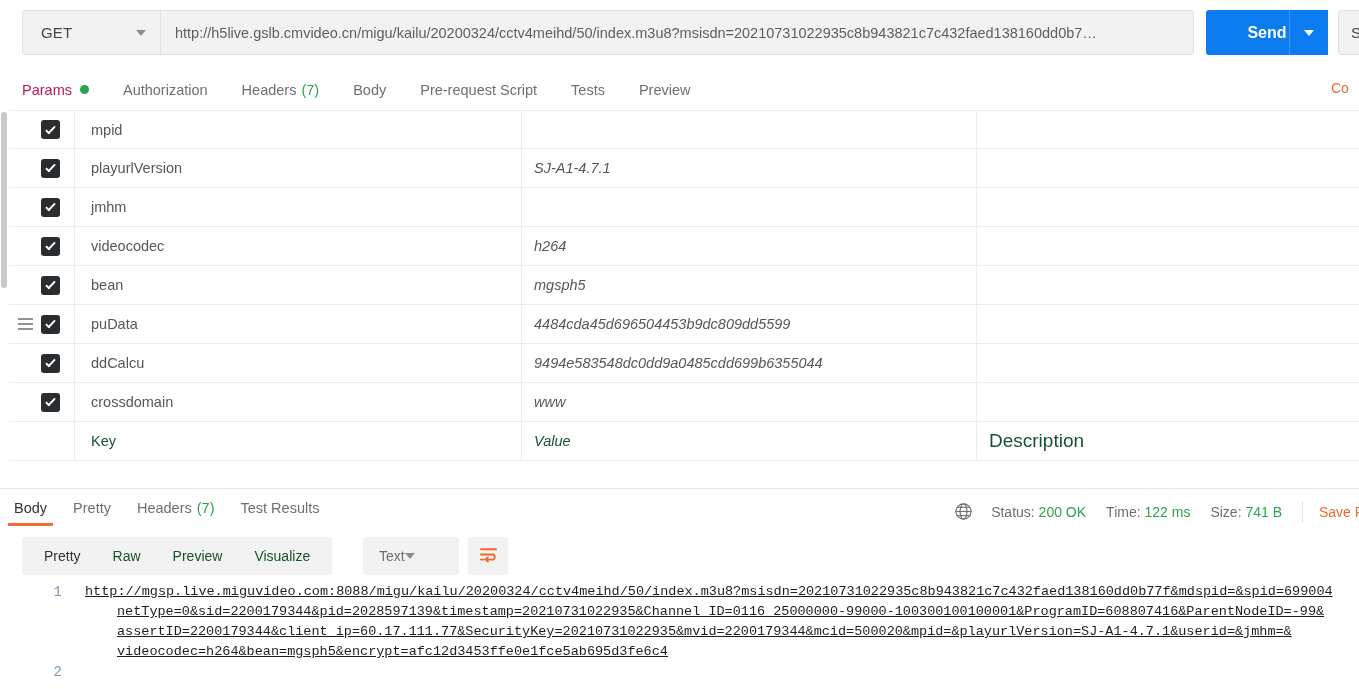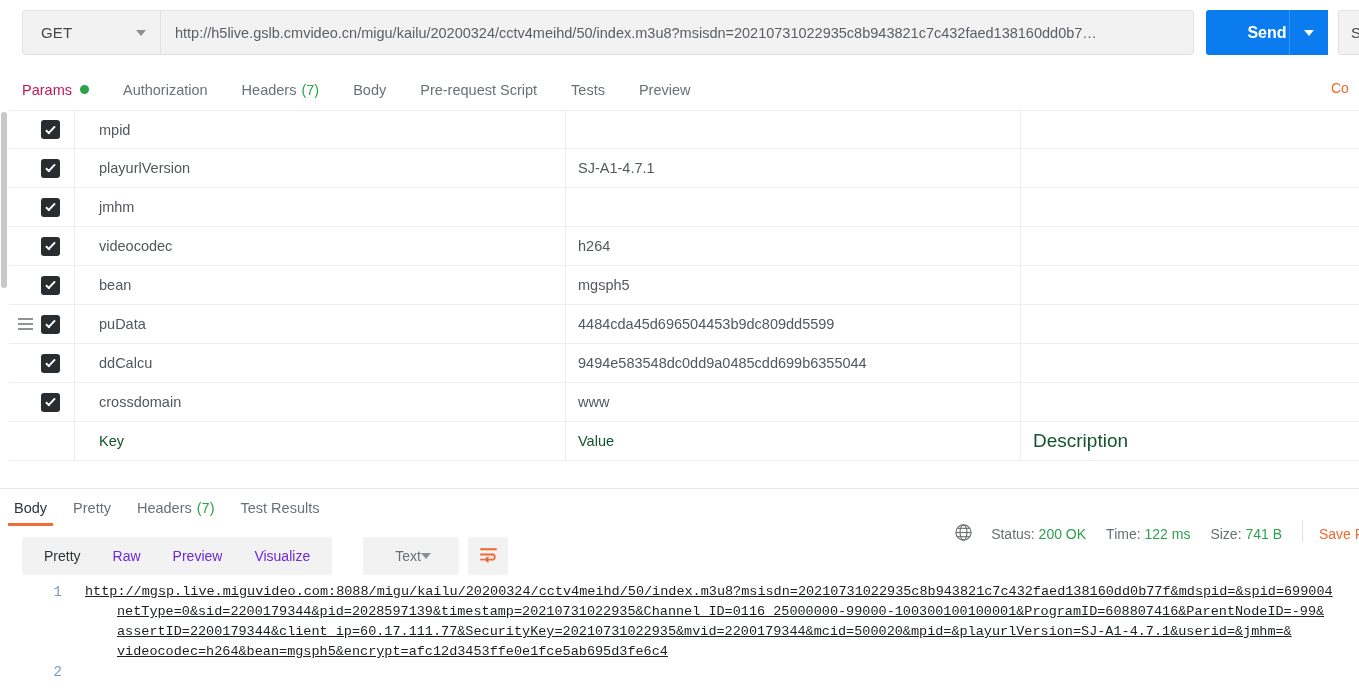--- a/index.html
+++ b/index.html
@@ -112,28 +112,28 @@
   }
   .cbox {
     width: 19px; height: 19px; border-radius: 3px; background: #292d30;
     display: flex; align-items: center; justify-content: center; cursor: pointer;
   }
   .cbox i {
     display: block; width: 5px; height: 10px; border: solid #fff;
     border-width: 0 2.4px 2.4px 0; transform: rotate(43deg); margin-top: -2px;
   }
   .c-key {
-    width: 492px; display: flex; align-items: center; padding-left: 24px;
+    width: 448px; display: flex; align-items: center; padding-left: 16px;
     font-size: 14.5px; color: #53585d; border-right: 1px solid #ededed;
     border-left: 1px solid #ededed; cursor: text; overflow: hidden;
   }
   .c-val {
     width: 455px; display: flex; align-items: center; padding-left: 12px;
     font-size: 14.5px; color: #53585d; border-right: 1px solid #ededed;
-    cursor: text; overflow: hidden; white-space: nowrap;
+    cursor: text; overflow: hidden; white-space: nowrap; font-style: italic;
   }
   .c-desc {
     flex: 1; display: flex; align-items: center; padding-left: 12px;
     font-size: 19px; color: #53585d; cursor: text; overflow: hidden;
   }
   .ph { color: #14532d; }
 
   
   .resp-tabs {
     position: absolute; left: 0; top: 488px; width: 1359px; height: 38px;
@@ -144,47 +144,47 @@
     position: relative; height: 37px; display: flex; align-items: center;
     margin-right: 26px; font-size: 14.5px; color: #6b7076; cursor: pointer;
     white-space: nowrap;
   }
   .rstab.active { color: #2f3437; }
   .rstab.active::after {
     content: ""; position: absolute; left: -6px; right: -6px; bottom: 0;
     height: 3px; background: #f26b3a;
   }
   .status-strip {
-    position: absolute; right: 0px; top: 16px; height: 37px;
-    display: flex; align-items: flex-end; font-size: 14px; color: #6b7076;
+    position: absolute; right: 0px; top: 4px; height: 37px;
+    display: flex; align-items: center; font-size: 14px; color: #6b7076;
   }
   .globe-icon { margin-right: 18px; cursor: pointer; display: flex; }
   .stat-item { margin-right: 20px; white-space: nowrap; }
   .stat-val { color: #2ba34a; }
   .divider-v { width: 1px; height: 22px; background: #e1e1e1; margin-right: 16px; }
   .save-resp {
     color: #f2672e; font-size: 14px; cursor: pointer; white-space: nowrap;
     overflow: hidden; width: 40px;
   }
 
   
   .body-toolbar { position: absolute; left: 0; top: 532px; width: 1359px; height: 50px; }
   .seg-group {
     position: absolute; left: 22px; top: 5px; height: 38px; background: #f2f2f2;
     border-radius: 3px; display: flex; align-items: center; padding: 0 6px;
   }
   .seg {
     padding: 0 16px; height: 38px; display: flex; align-items: center;
-    font-size: 14px; color: #6d28d9; cursor: pointer;
+    font-size: 14px; color: #14532d; cursor: pointer;
   }
   .seg.active { color: #2f3437; }
   .fmt-select {
     position: absolute; left: 363px; top: 5px; height: 38px; width: 96px;
     background: #f2f2f2; border-radius: 3px; display: flex; align-items: center;
-    justify-content: center; padding: 0 12px 0 16px; cursor: pointer;
+    justify-content: flex-start; padding: 0 12px 0 16px; cursor: pointer;
   }
   .fmt-label { font-size: 14px; color: #6b7076; }
   .wrap-btn {
     position: absolute; left: 468px; top: 5px; height: 38px; width: 40px;
     background: #f2f2f2; border-radius: 3px; display: flex; align-items: center;
     justify-content: center; cursor: pointer;
   }
 
   
   .body-content {

